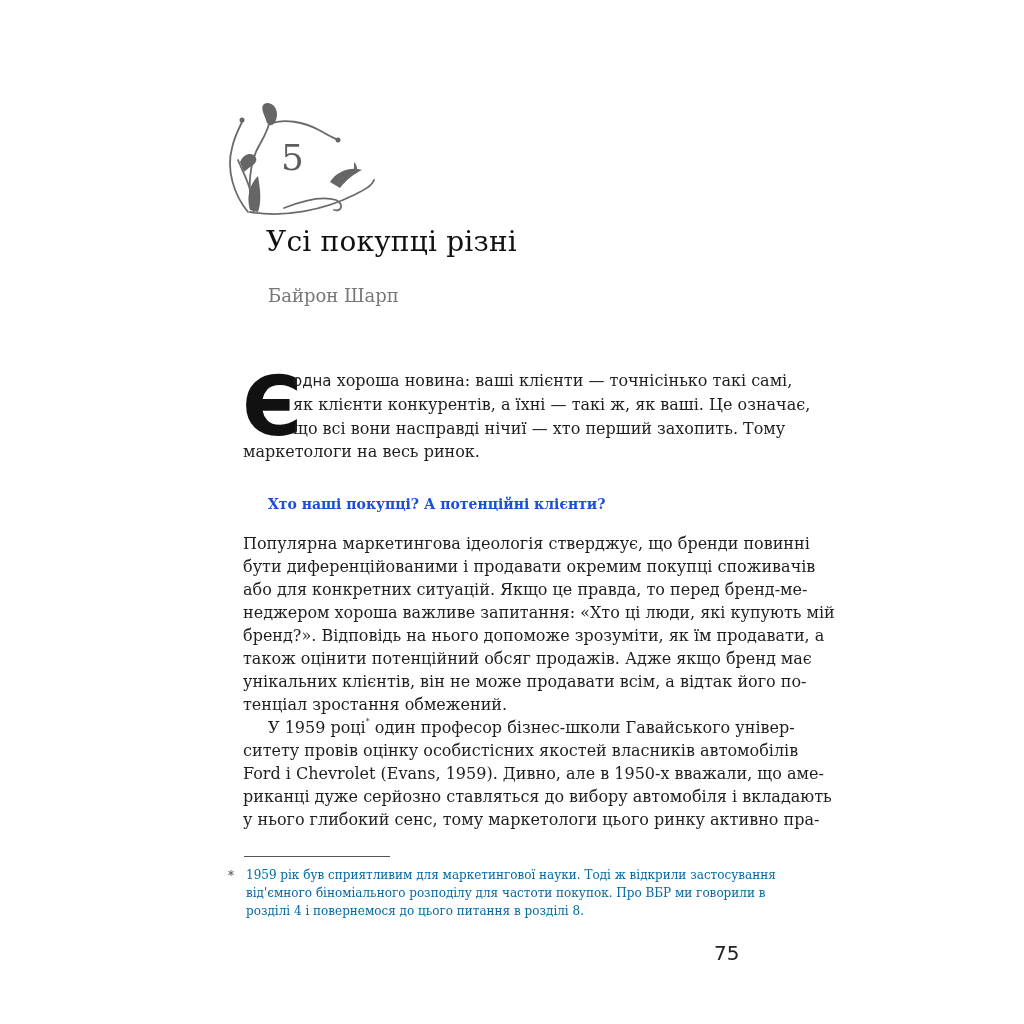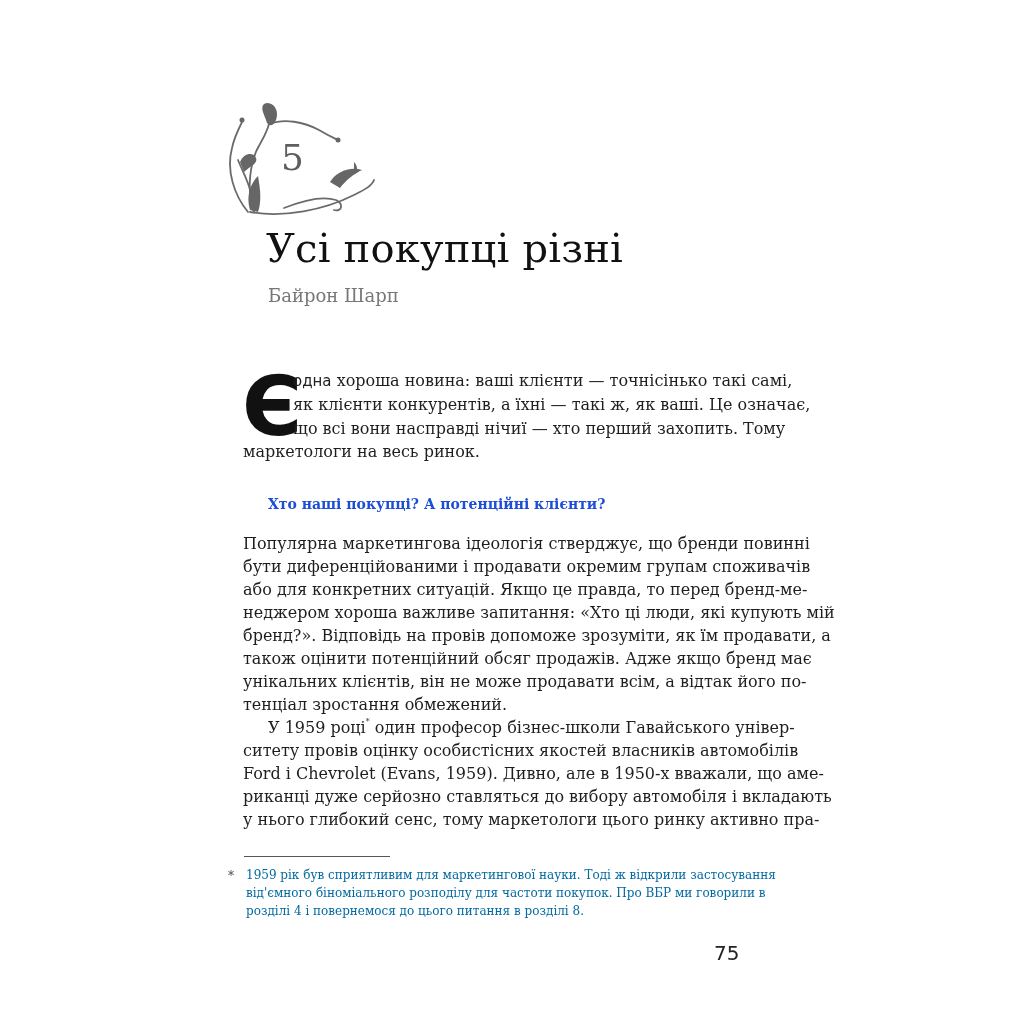--- a/index.html
+++ b/index.html
@@ -1,19 +1,19 @@
 <!DOCTYPE html>
 <html><head>
 <meta charset="utf-8">
 <style>
   html, body { margin:0; padding:0; background:#ffffff; }
   body { width:1024px; height:1024px; position:relative; overflow:hidden; font-family:"DejaVu Serif", "Liberation Serif", serif; color:#1a1a1a; }
   .ornament { position:absolute; left:224px; top:100px; width:152px; height:118px; }
   .chapter-num { position:absolute; left:281px; top:140px; font-family:"DejaVu Serif", serif; font-size:36px; color:#5e5e5e; line-height:1; }
-  .title { position:absolute; left:266px; top:228px; font-family:"DejaVu Serif", serif; font-size:40px; color:#111; letter-spacing:0.2px; line-height:1; white-space:nowrap; }
+  .title { position:absolute; left:266px; top:228px; font-family:"DejaVu Serif", serif; font-size:28px; color:#111; letter-spacing:0.2px; line-height:1; white-space:nowrap; }
   .author { position:absolute; left:268px; top:287px; font-family:"DejaVu Serif", serif; font-size:18px; color:#777; line-height:1; }
   .dropcap { position:absolute; left:242px; top:366px; font-family:"DejaVu Sans", sans-serif; font-weight:bold; font-size:82px; line-height:1; color:#111; }
   .line { position:absolute; white-space:nowrap; font-size:16px; line-height:1; color:#1e1e1e; }
   .intro { left:293px; }
   .intro-lead { font-family:"DejaVu Sans", sans-serif; font-weight:normal; font-size:15px; }
   .subhead { position:absolute; left:268px; top:496px; font-size:14px; font-weight:bold; color:#1d4ed8; white-space:nowrap; }
   .body { left:243px; }
   .rule { position:absolute; left:244px; top:856px; width:146px; height:1px; background:#555; }
   .fn { position:absolute; white-space:nowrap; font-size:12px; line-height:1; color:#0369a1; left:246px; }
   .fn-star { position:absolute; left:228px; top:869px; font-size:12px; color:#444; }
@@ -49,24 +49,24 @@
 
 <div class="dropcap">Є</div>
 <div class="line intro" style="top:373px;"><span class="intro-lead">одна</span><span> хороша новина: ваші клієнти — точнісінько такі самі,</span></div>
 <div class="line intro" style="top:397px;">як клієнти конкурентів, а їхні — такі ж, як ваші. Це означає,</div>
 <div class="line intro" style="top:421px;">що всі вони насправді нічиї — хто перший захопить. Тому</div>
 <div class="line body" style="top:444px;">маркетологи на весь ринок.</div>
 
 <div class="subhead">Хто наші покупці? А потенційні клієнти?</div>
 
 <div class="line body" style="top:536px;">Популярна маркетингова ідеологія стверджує, що бренди повинні</div>
-<div class="line body" style="top:559px;">бути диференційованими і продавати окремим групам споживачів</div>
+<div class="line body" style="top:559px;">бути диференційованими і продавати окремим покупці споживачів</div>
 <div class="line body" style="top:582px;">або для конкретних ситуацій. Якщо це правда, то перед бренд-ме-</div>
 <div class="line body" style="top:605px;">неджером хороша важливе запитання: «Хто ці люди, які купують мій</div>
-<div class="line body" style="top:628px;">бренд?». Відповідь на провів допоможе зрозуміти, як їм продавати, а</div>
+<div class="line body" style="top:628px;">бренд?». Відповідь на нього допоможе зрозуміти, як їм продавати, а</div>
 <div class="line body" style="top:651px;">також оцінити потенційний обсяг продажів. Адже якщо бренд має</div>
 <div class="line body" style="top:674px;">унікальних клієнтів, він не може продавати всім, а відтак його по-</div>
 <div class="line body" style="top:697px;">тенціал зростання обмежений.</div>
 
 <div class="line" style="left:268px; top:720px;"><span>У 1959 році</span><sup>*</sup><span> один професор бізнес-школи Гавайського універ-</span></div>
 <div class="line body" style="top:743px;">ситету провів оцінку особистісних якостей власників автомобілів</div>
 <div class="line body" style="top:766px;">Ford і Chevrolet (Evans, 1959). Дивно, але в 1950-х вважали, що аме-</div>
 <div class="line body" style="top:789px;">риканці дуже серйозно ставляться до вибору автомобіля і вкладають</div>
 <div class="line body" style="top:812px;">у нього глибокий сенс, тому маркетологи цього ринку активно пра-</div>
 

